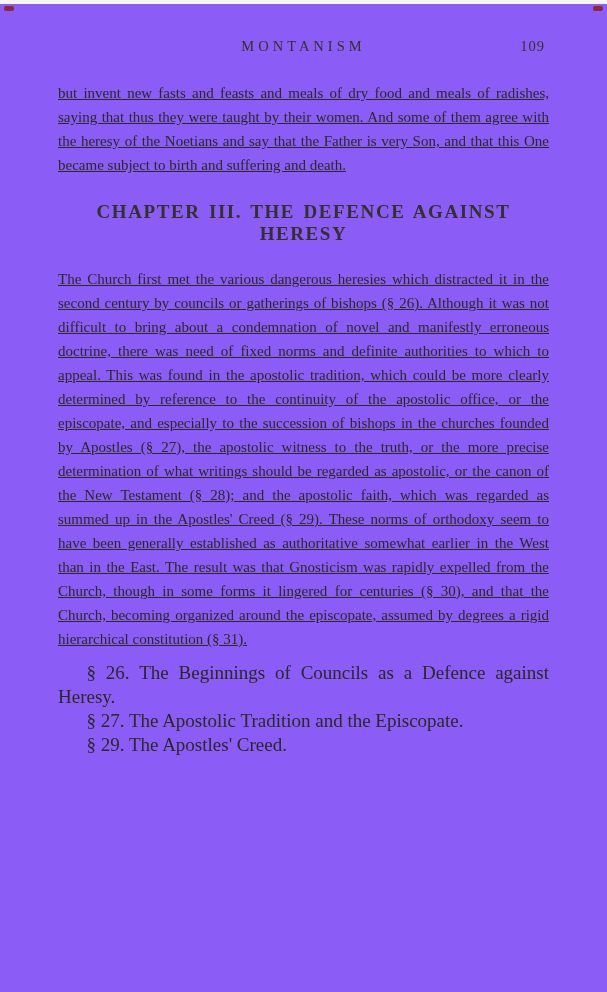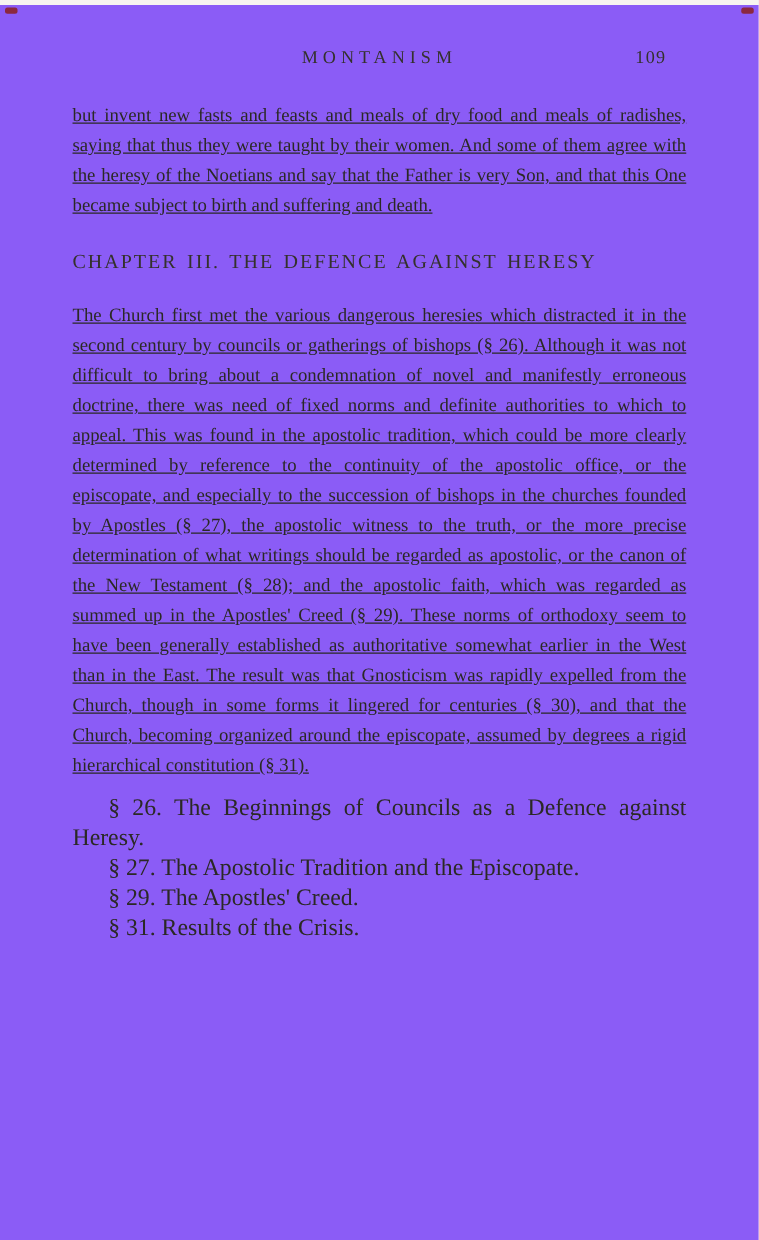--- a/index.html
+++ b/index.html
@@ -35,38 +35,39 @@
     font-size: 14.5px;
     letter-spacing: 4px;
     margin-bottom: 26px;
     color: #34312c;
   }
   .running-title {
     display: inline-block;
   }
   .page-number {
     position: absolute;
-    right: 16px;
+    right: 4px;
     top: 0;
     letter-spacing: 1px;
   }
   .para {
     font-size: 15px;
     line-height: 24px;
     text-align: justify;
     margin: 0;
     text-decoration: underline;
   }
   .intro {
     margin-bottom: 14px;
   }
   .chapter-heading {
-    font-size: 16px;
-    font-weight: normal;
+    font-size: 19px;
+    font-weight: bold;
     letter-spacing: 1.6px;
+    text-align: center;
     margin: 24px 0 22px 0;
     color: #34312c;
     word-spacing: 2px;
   }
   .body-para {
     margin-bottom: 10px;
   }
   .sections {
     margin-top: 2px;
   }
@@ -96,18 +97,17 @@
     <p class="para intro">but invent new fasts and feasts and meals of dry food and meals of radishes, saying that thus they were taught by their women. And some of them agree with the heresy of the Noetians and say that the Father is very Son, and that this One became subject to birth and suffering and death.</p>
 
     <h2 class="chapter-heading">CHAPTER III. THE DEFENCE AGAINST HERESY</h2>
 
     <p class="para body-para">The Church first met the various dangerous heresies which distracted it in the second century by councils or gatherings of bishops (§ 26). Although it was not difficult to bring about a condemnation of novel and manifestly erroneous doctrine, there was need of fixed norms and definite authorities to which to appeal. This was found in the apostolic tradition, which could be more clearly determined by reference to the continuity of the apostolic office, or the episcopate, and especially to the succession of bishops in the churches founded by Apostles (§ 27), the apostolic witness to the truth, or the more precise determination of what writings should be regarded as apostolic, or the canon of the New Testament (§ 28); and the apostolic faith, which was regarded as summed up in the Apostles' Creed (§ 29). These norms of orthodoxy seem to have been generally established as authoritative somewhat earlier in the West than in the East. The result was that Gnosticism was rapidly expelled from the Church, though in some forms it lingered for centuries (§ 30), and that the Church, becoming organized around the episcopate, assumed by degrees a rigid hierarchical constitution (§ 31).</p>
 
     <div class="sections">
       <p class="section-item">§ 26. The Beginnings of Councils as a Defence against Heresy.</p>
       <p class="section-item">§ 27. The Apostolic Tradition and the Episcopate.</p>
       <p class="section-item">§ 29. The Apostles' Creed.</p>
-      <p class="section-item">§ 31. Results of the Crisis.</p>
     </div>
 
   </main>
 
 </div>
 
 </body></html>

